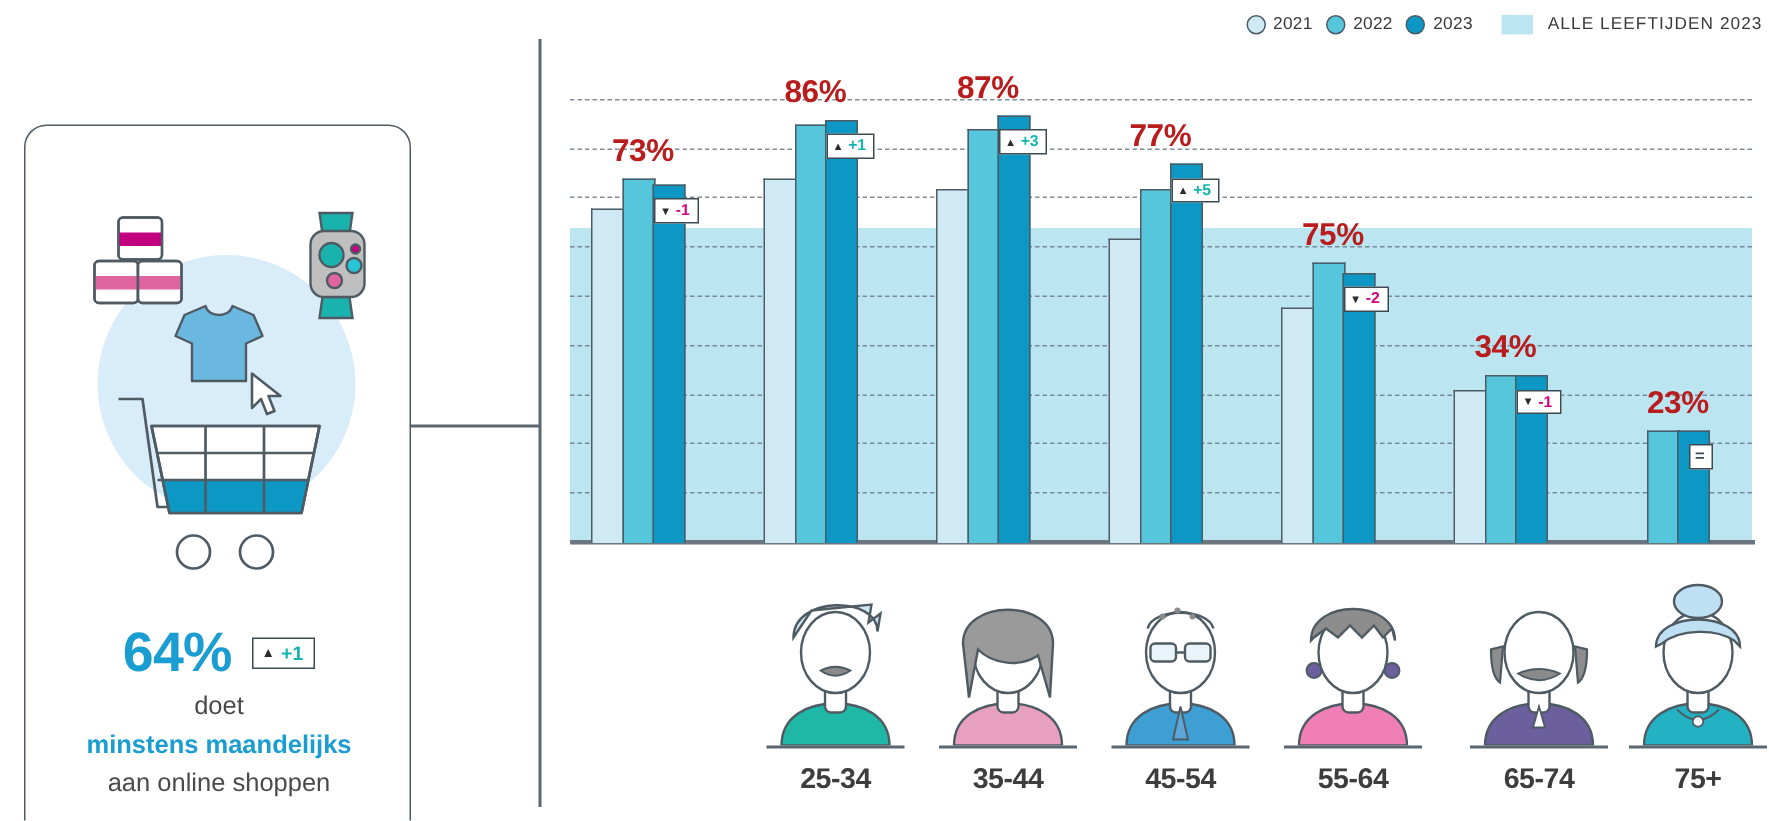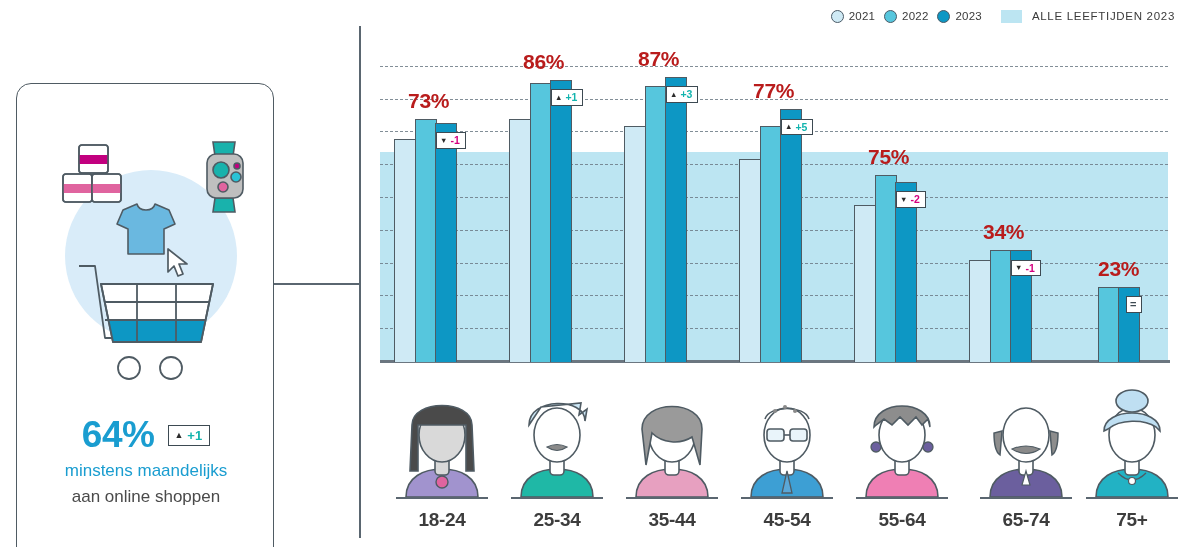--- a/index.html
+++ b/index.html
@@ -72,21 +72,21 @@
   .chip {
     border: 1.3px solid #3d4a52; background: #fff;
     padding: 3px 7px 3px 5px;
     display: inline-flex; align-items: center; gap: 4px;
     font-size: 13px; font-weight: bold; line-height: 1;
   }
   .chip .tri { font-size: 9px; color: #2b2b2b; }
   .chip .val { font-weight: bold; }
   .chip.up .val { color: #12b4ae; }
   #card-line1 { font-size: 17px; color: #4a4a4a; line-height: 1.5; }
-  #card-line2 { font-size: 17px; color: #1a9dd0; font-weight: normal; line-height: 1.5; }
+  #card-line2 { font-size: 17px; color: #1a9dd0; font-weight: bold; line-height: 1.5; }
   #card-line3 { font-size: 17px; color: #4a4a4a; line-height: 1.5; }
 
   
   #chart {
     position: absolute; left: 380px; top: 30px;
     width: 788px; height: 332px;
   }
   #band {
     position: absolute; left: 0; bottom: 0;
     width: 788px; height: 218px;
@@ -228,20 +228,21 @@
   </div>
 
   <div id="card-text">
     <div id="pct-row">
       <span id="big-pct">64%</span>
       <span class="chip up">
         <span class="tri">▲</span>
         <span class="val">+1</span>
       </span>
     </div>
+    <div id="card-line1">doet</div>
     <div id="card-line2">minstens maandelijks</div>
     <div id="card-line3">aan online shoppen</div>
   </div>
 </div>
 
 <div id="chart">
   <div id="band" style="height: 209.92px;"></div>
   <div id="gridlines">
       <div class="gridline" style="bottom: 32.8px;"></div>
       <div class="gridline" style="bottom: 65.6px;"></div>
@@ -320,31 +321,20 @@
         <div class="grp-value" style="left: 14px; bottom: 81.44px;">23%</div>
         <div class="grp-chip eq" style="left: 42px; bottom: 49.44px;">
           <span class="val">=</span>
         </div>
       </div>
     </div>
 </div>
 <div id="baseline"></div>
 
 <div id="avatars">
-    <div class="av-cell" style="left: 6px;">
-      <svg class="av-svg" width="92" height="112" viewBox="0 0 92 112">
-      <path d="M10 112 C10 92 28 84 46 84 C64 84 82 92 82 112 Z" fill="#a193ce" stroke="#4f5b63" stroke-width="1.6"></path>
-      <rect x="39" y="70" width="14" height="20" rx="4" fill="#d9d9d9" stroke="#4f5b63" stroke-width="1.6"></rect>
-      <ellipse cx="46" cy="50" rx="23" ry="27" fill="#d9d9d9" stroke="#4f5b63" stroke-width="1.6"></ellipse>
-      <path d="M16 40 C16 14 76 14 76 40 L78 86 L70 86 L70 40 L22 40 L22 86 L14 86 Z" fill="#4a4a4a" stroke="#4f5b63" stroke-width="1.6"></path>
-      <circle cx="46" cy="97" r="6" fill="#e0649f" stroke="#4f5b63" stroke-width="1.4"></circle>
-    </svg>
-      <div class="av-rule"></div>
-      <div class="av-label">18-24</div>
-    </div>
     <div class="av-cell" style="left: 121px;">
       <svg class="av-svg" width="92" height="112" viewBox="0 0 92 112">
       <path d="M10 112 C10 92 28 84 46 84 C64 84 82 92 82 112 Z" fill="#1fb8a6" stroke="#4f5b63" stroke-width="1.6"></path>
       <rect x="39" y="70" width="14" height="20" rx="4" fill="#ffffff" stroke="#4f5b63" stroke-width="1.6"></rect>
       <ellipse cx="46" cy="50" rx="23" ry="27" fill="#ffffff" stroke="#4f5b63" stroke-width="1.6"></ellipse>
       <path d="M18 40 C18 12 74 12 74 36 L76 24 L68 30 L70 18 L30 22 Z" fill="#cde8f7" stroke="#4f5b63" stroke-width="1.6"></path>
       <path d="M36 62 q10 -5 20 0 q-10 7 -20 0 z" fill="#8a8a8a" stroke="#4f5b63" stroke-width="1.2"></path>
     </svg>
       <div class="av-rule"></div>
       <div class="av-label">25-34</div>

